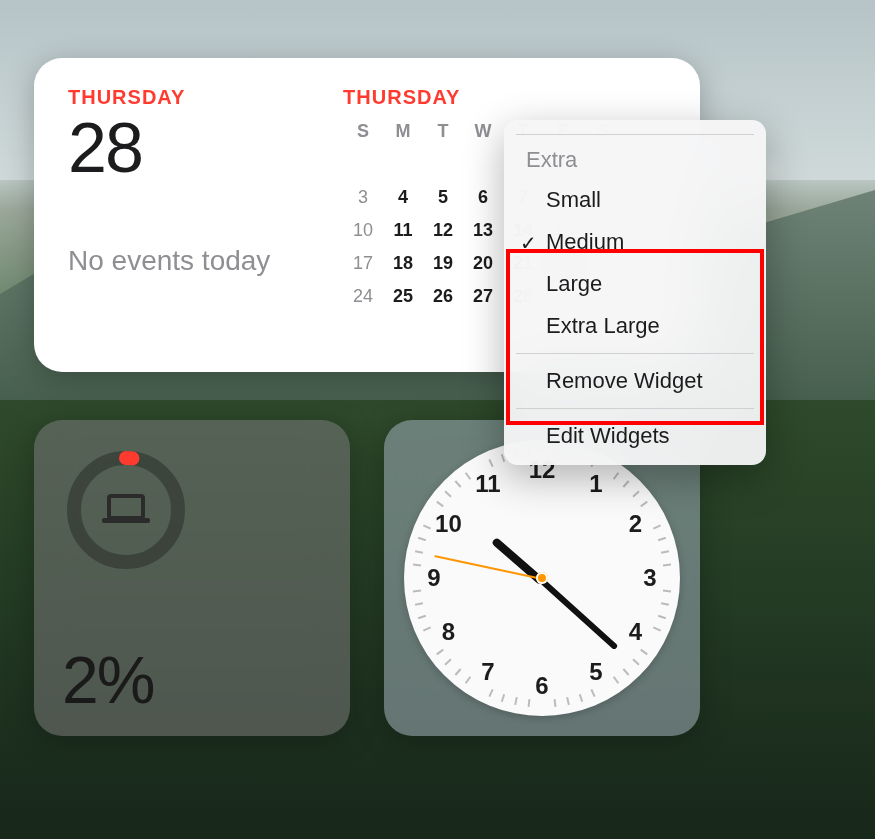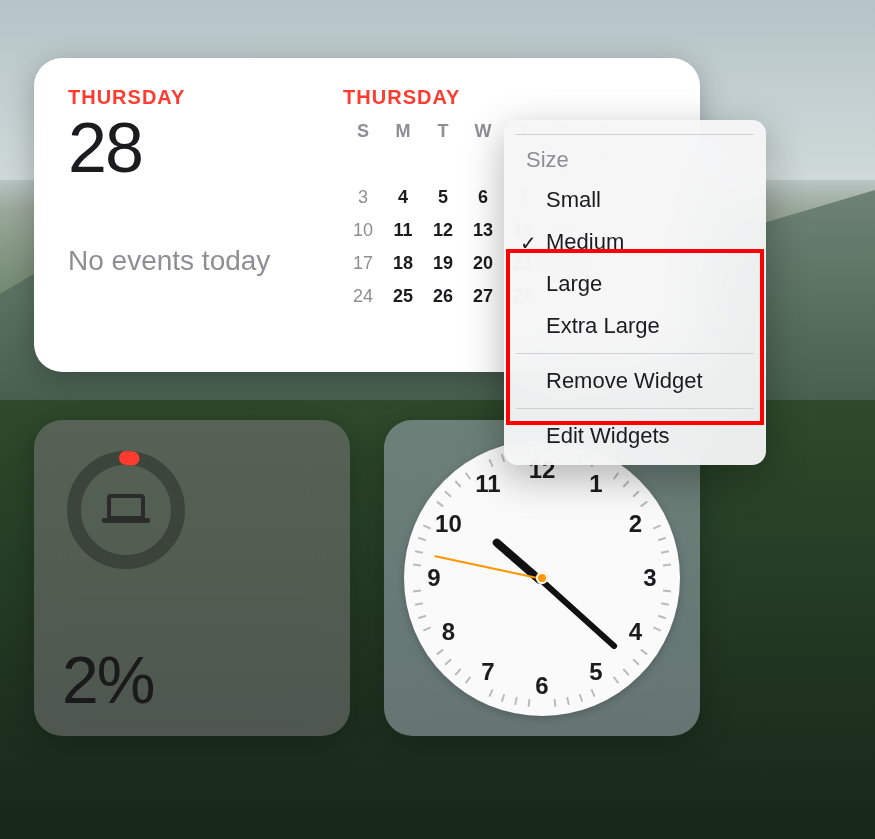--- a/index.html
+++ b/index.html
@@ -251,21 +251,21 @@
       <div class="tick" style="left: 63.9391px; top: 36.0639px; width: 2px; height: 8px; transform: translate(-50%, -50%) rotate(324deg);"></div>
       <div class="tick" style="left: 86.7512px; top: 22.8933px; width: 2px; height: 8px; transform: translate(-50%, -50%) rotate(336deg);"></div>
       <div class="tick" style="left: 99.0639px; top: 18.1669px; width: 2px; height: 8px; transform: translate(-50%, -50%) rotate(342deg);"></div>
       <div class="tick" style="left: 111.803px; top: 14.7534px; width: 2px; height: 8px; transform: translate(-50%, -50%) rotate(348deg);"></div>
       <div class="tick" style="left: 124.829px; top: 12.6902px; width: 2px; height: 8px; transform: translate(-50%, -50%) rotate(354deg);"></div>
     </div>
 </div>
 
 <div class="context-menu">
   <div class="menu-sep"></div>
-  <div class="menu-label">Size</div>
+  <div class="menu-label">Extra</div>
   <div id="size-options">
       <div class="menu-item"><span>Small</span></div>
       <div class="menu-item"><span class="menu-check">✓</span><span>Medium</span></div>
       <div class="menu-item"><span>Large</span></div>
       <div class="menu-item"><span>Extra Large</span></div>
     </div>
   <div class="menu-sep"></div>
   <div class="menu-item">Remove Widget</div>
   <div class="menu-sep"></div>
   <div class="menu-item">Edit Widgets</div>

